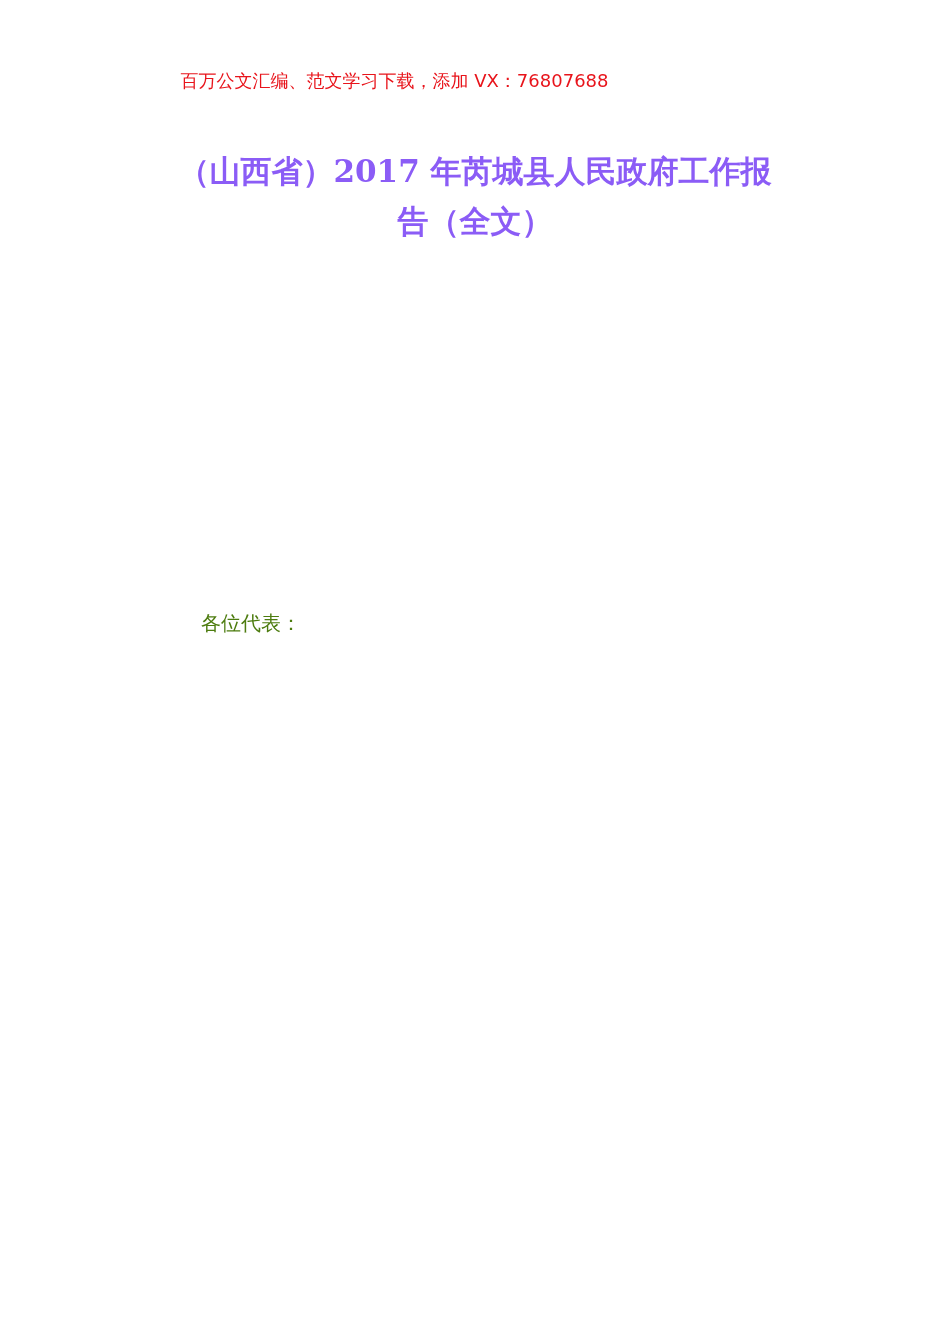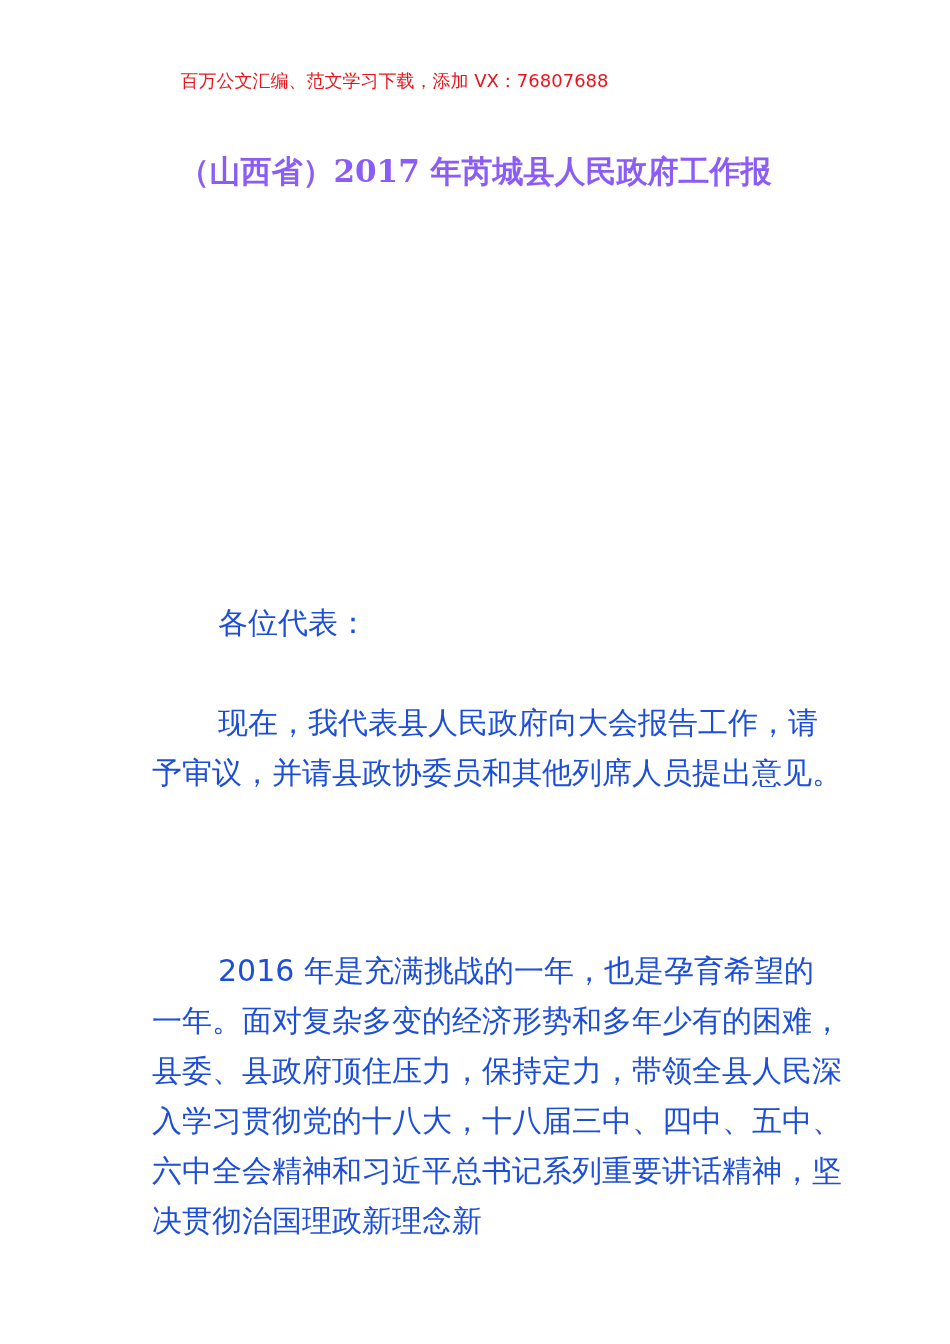--- a/index.html
+++ b/index.html
@@ -41,52 +41,47 @@
       width: 710px;
       text-align: center;
       font-family: "DejaVu Serif", "Liberation Serif", serif;
       font-weight: bold;
       font-size: 31px;
       line-height: 50px;
       color: #8b5cf6;
     }
     .body-text {
       position: absolute;
-      left: 152px;
+      left: 135px;
       width: 690px;
-      font-size: 30px;
-      color: #1d4ed8;
+      font-size: 20px;
+      color: #4d7c0f;
     }
     .para {
       margin: 0;
       line-height: 50px;
       text-indent: 66px;
     }
     .greeting { top: 598px; }
     .intro { top: 698px; }
     .section-heading { top: 846px; }
     .review { top: 946px; }
   </style>
 </head>
 <body>
 
 <div class="page">
 
   <div class="header-note">百万公文汇编、范文学习下载，添加 VX：76807688</div>
 
   <div class="doc-title">
     <div>（山西省）2017 年芮城县人民政府工作报</div>
+    <div>告（全文）</div>
   </div>
 
   <div class="body-text greeting">
     <p class="para">各位代表：</p>
   </div>
 
-  <div class="body-text intro">
-    <p class="para">现在，我代表县人民政府向大会报告工作，请予审议，并请县政协委员和其他列席人员提出意见。</p>
-  </div>
 
 
-  <div class="body-text review">
-    <p class="para">2016 年是充满挑战的一年，也是孕育希望的一年。面对复杂多变的经济形势和多年少有的困难，县委、县政府顶住压力，保持定力，带领全县人民深入学习贯彻党的十八大，十八届三中、四中、五中、六中全会精神和习近平总书记系列重要讲话精神，坚决贯彻治国理政新理念新</p>
-  </div>
 
 </div>
 
 </body></html>

